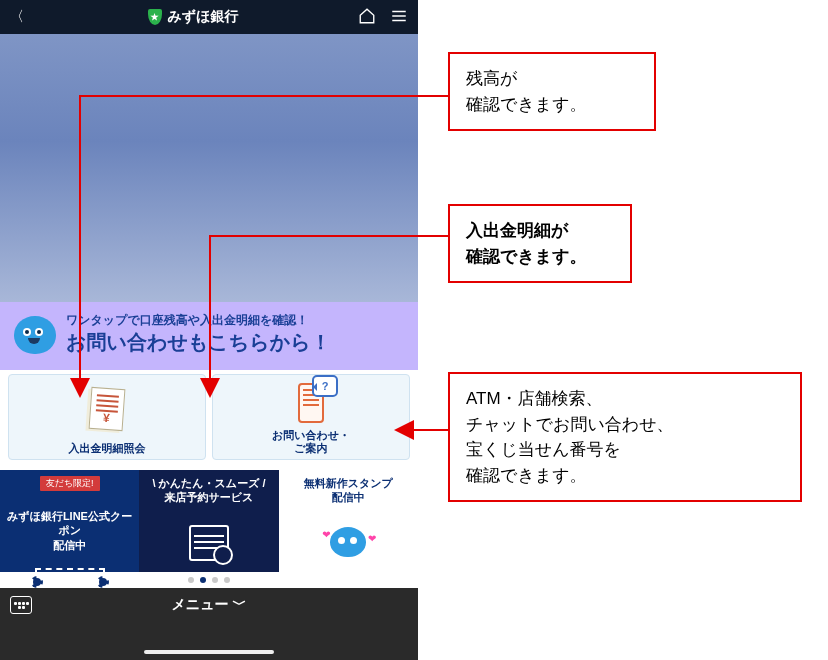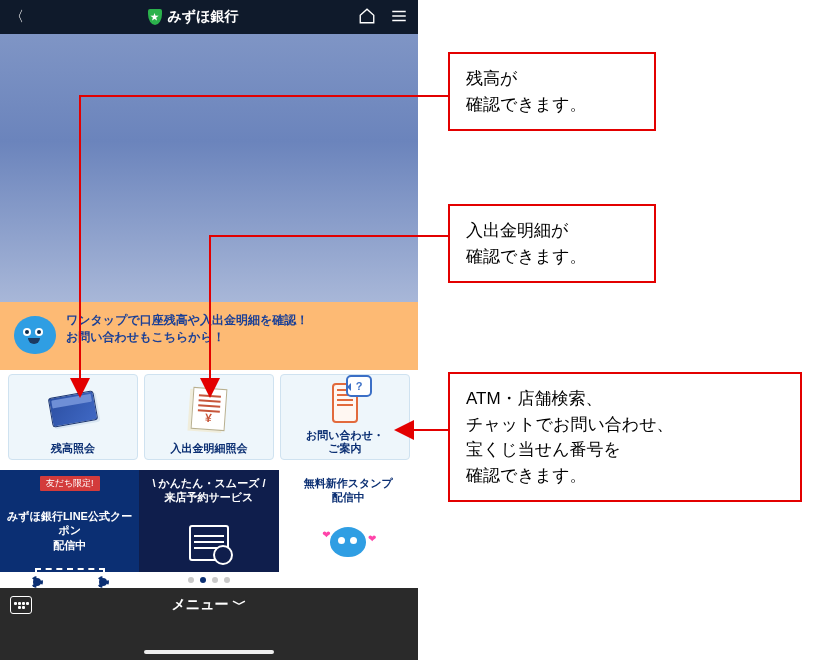--- a/index.html
+++ b/index.html
@@ -46,21 +46,21 @@
   }
   .topbar .right {
     display: flex; gap: 14px; align-items: center;
   }
   .hero {
     height: 268px;
     background: linear-gradient(180deg, #7f95c5 0%, #6b84bc 40%, #a8b7d8 100%);
     position: relative;
   }
   .prompt {
-    background: #fdba74;
+    background: #c4b5fd;
     padding: 8px 8px 6px 8px;
   }
   .prompt-row {
     display: flex;
     align-items: flex-start;
     gap: 4px;
   }
   .mascot {
     width: 54px; height: 54px;
     flex-shrink: 0;
@@ -92,21 +92,21 @@
     border-radius: 0 0 10px 10px;
   }
   .prompt-text { padding-top: 2px; }
   .prompt-text .l1 {
     color: #1a3f96;
     font-size: 12px;
     font-weight: bold;
   }
   .prompt-text .l2 {
     color: #1a3f96;
-    font-size: 12px;
+    font-size: 20px;
     font-weight: bold;
   }
   .actions {
     display: flex;
     gap: 6px;
     padding: 4px 8px 10px 8px;
     background: #fff;
   }
   .action {
     flex: 1;
@@ -334,21 +334,21 @@
   .callout {
     position: absolute;
     border: 2px solid #e30000;
     background: #fff;
     padding: 12px 16px;
     font-size: 17px;
     line-height: 1.5;
     white-space: pre-line;
   }
   .callout.c1 { left: 448px; top: 52px;  width: 208px; }
-  .callout.c2 { left: 448px; top: 204px; width: 208px; }
+  .callout.c2 { left: 448px; top: 204px; width: 184px; font-weight: bold; }
   .callout.c3 { left: 448px; top: 372px; width: 354px; }
 
   
   svg.arrows {
     position: absolute;
     left: 0; top: 0;
     width: 828px; height: 660px;
     pointer-events: none;
   }
 </style>
@@ -392,26 +392,20 @@
       <div class="prompt-text">
         <div class="l1">ワンタップで口座残高や入出金明細を確認！</div>
         <div class="l2">お問い合わせもこちらから！</div>
       </div>
     </div>
   </div>
 
   <div class="actions">
     <div class="action">
       <div class="icon-slot">
-          <div class="ic-card"></div>
-        </div>
-      <div class="label">残高照会</div>
-    </div>
-    <div class="action">
-      <div class="icon-slot">
         <div class="ic-doc">
             <div class="yen">¥</div>
           </div>
       </div>
       <div class="label">入出金明細照会</div>
     </div>
     <div class="action">
       <div class="icon-slot" style="position:relative">
         <div class="ic-phone"></div>
         <div class="ic-bubble">?</div>

